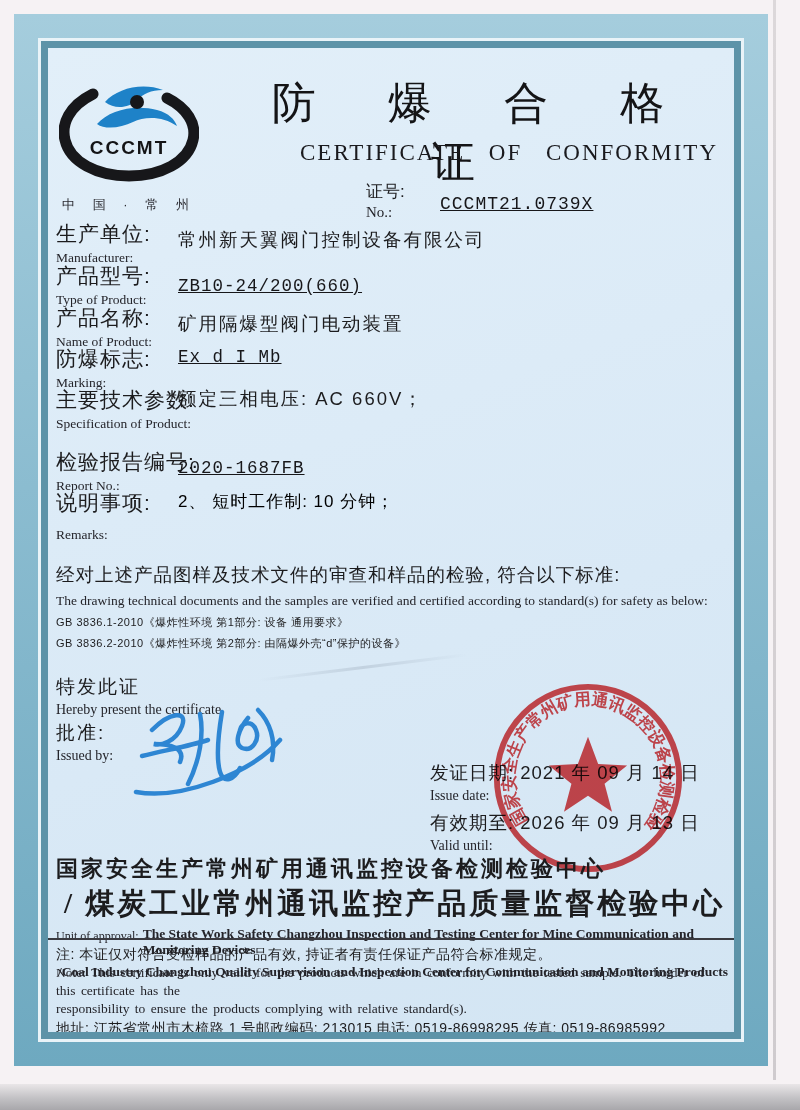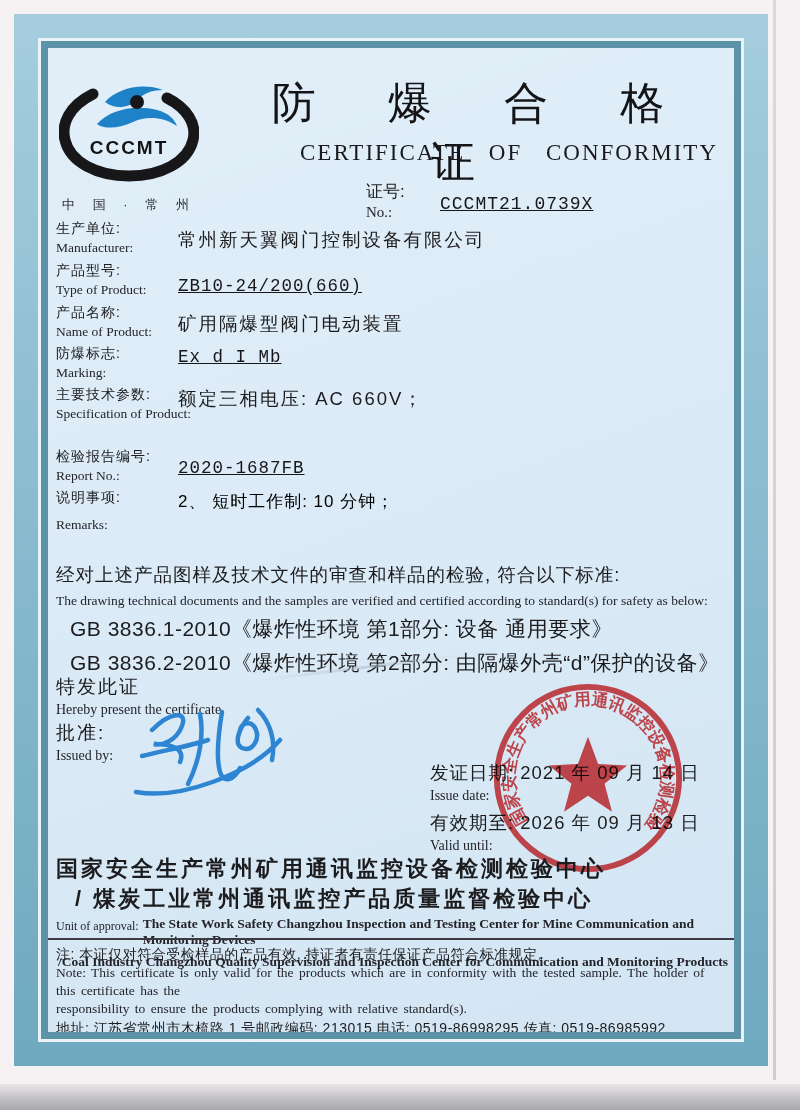--- a/index.html
+++ b/index.html
@@ -46,46 +46,46 @@
     position:absolute; left:170px; top:92px; width:500px; text-align:right;
     font-size:23px; letter-spacing:2px; word-spacing:16px; color:#1a1a1e;
     font-family:"Liberation Serif", serif;
   }
   .certno{ position:absolute; left:318px; top:132px; }
   .certno .lab-zh{ font-size:17px; }
   .certno .lab-en{ font-size:15px; margin-top:1px; }
   .certno-val{ position:absolute; left:392px; top:146px; font-size:18px; letter-spacing:1px; }
   
   .frow{ position:absolute; left:8px; right:8px; }
-  .frow .lz{ font-size:14px; letter-spacing:1px; }
+  .frow .lz{ font-size:21px; letter-spacing:1px; }
   .frow .le{ font-size:13.5px; margin-top:2px; }
   .frow .fv{ position:absolute; left:122px; top:7px; font-size:17.5px; letter-spacing:1px; }
   .frow .fv.cjk{ font-family:"Liberation Sans",sans-serif; font-size:18.5px; letter-spacing:2px; }
   .remarks-lines div{ font-size:17px; letter-spacing:1px; line-height:29px; font-family:"Liberation Sans",sans-serif;}
   
   .standards{ position:absolute; left:8px; top:514px; right:6px; }
   .standards .s-zh{ font-size:18.5px; letter-spacing:1px; }
   .standards .s-en{ font-size:13.5px; margin-top:6px; }
-  .standards .s-gb{ font-size:21px; margin-top:6px; letter-spacing:0.5px;margin-left:14px; }
+  .standards .s-gb{ font-size:11px; margin-top:6px; letter-spacing:0.5px; }
   
   .hereby-zh{ position:absolute; left:8px; top:626px; font-size:19px; letter-spacing:2px; }
   .hereby-en{ position:absolute; left:8px; top:654px; font-size:14px; }
   .approve-zh{ position:absolute; left:8px; top:672px; font-size:19px; letter-spacing:2px; }
   .approve-en{ position:absolute; left:8px; top:700px; font-size:14px; }
   .signature{ position:absolute; left:82px; top:652px; }
   .dates{ position:absolute; left:382px; top:712px; }
   .dates .d-zh{ font-size:18.5px; letter-spacing:1px; }
   .dates .d-en{ font-size:14px; margin-top:3px; margin-bottom:6px; }
   .stamp{ position:absolute; left:442px; top:632px; mix-blend-mode:multiply; opacity:.92; }
   
   .approval{ position:absolute; left:8px; top:806px; right:4px; }
   .approval .a-row{ display:flex; }
   .approval .a-lab{ font-size:18px; letter-spacing:1px; white-space:nowrap; padding-top:3px; }
   .approval .a-zh1{ font-size:22px; font-weight:bold; letter-spacing:3px; }
-  .approval .a-zh2{ font-size:22px; font-weight:bold; letter-spacing:3px; margin-left:19px; }
+  .approval .a-zh2{ font-size:29px; font-weight:bold; letter-spacing:3px; margin-left:8px;font-family:Liberation Serif, serif; }
   .approval .a-en-lab{ font-size:12px; white-space:nowrap; padding-top:3px; }
   .approval .a-en1{ font-size:13.5px; font-weight:bold; margin-left:4px; }
   .approval .a-en2{ font-size:13.5px; font-weight:bold; text-align:center; margin-top:6px; }
   .divider{ position:absolute; left:0px; right:0px; top:890px; height:2px; background:#3a3a40; }
   
   .footnote{ position:absolute; left:8px; top:896px; right:6px; }
   .footnote .f-zh{ font-size:14px; letter-spacing:0.5px; line-height:20px; }
   .footnote .f-en{ font-size:13.5px; line-height:18px; word-spacing:2px; }
   .crease{
     position:absolute; left:210px; top:618px; width:210px; height:3px;

